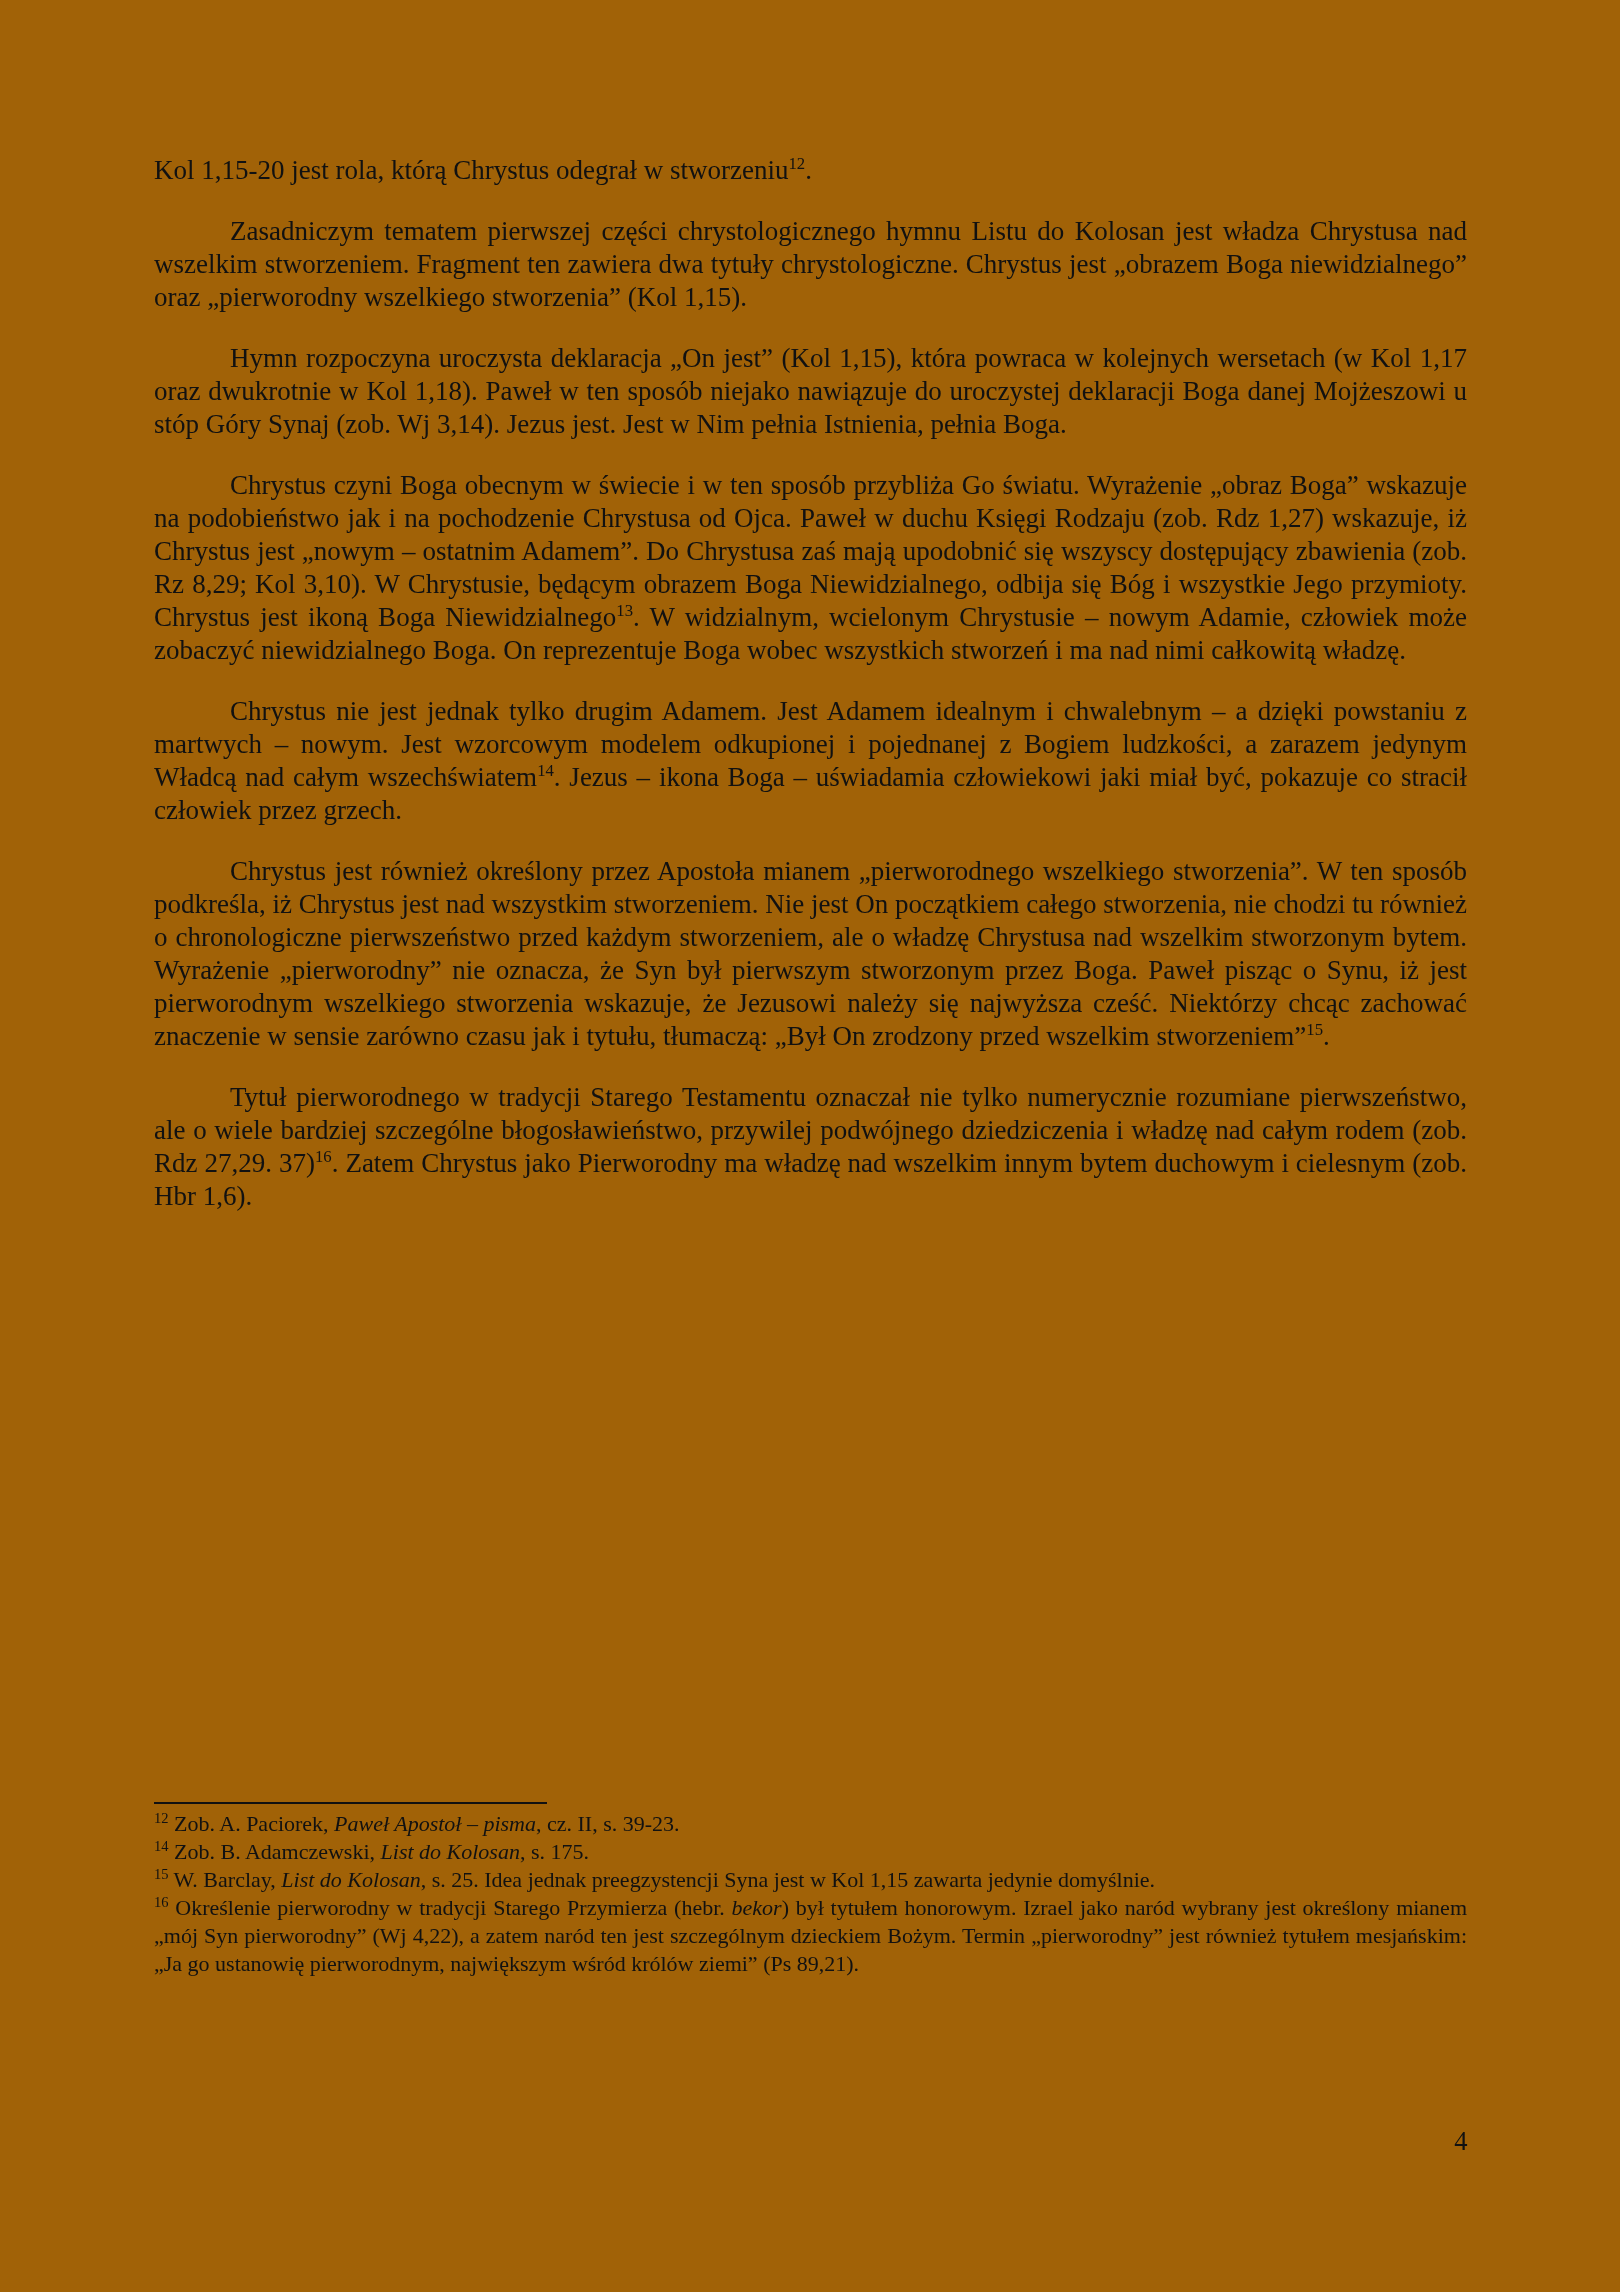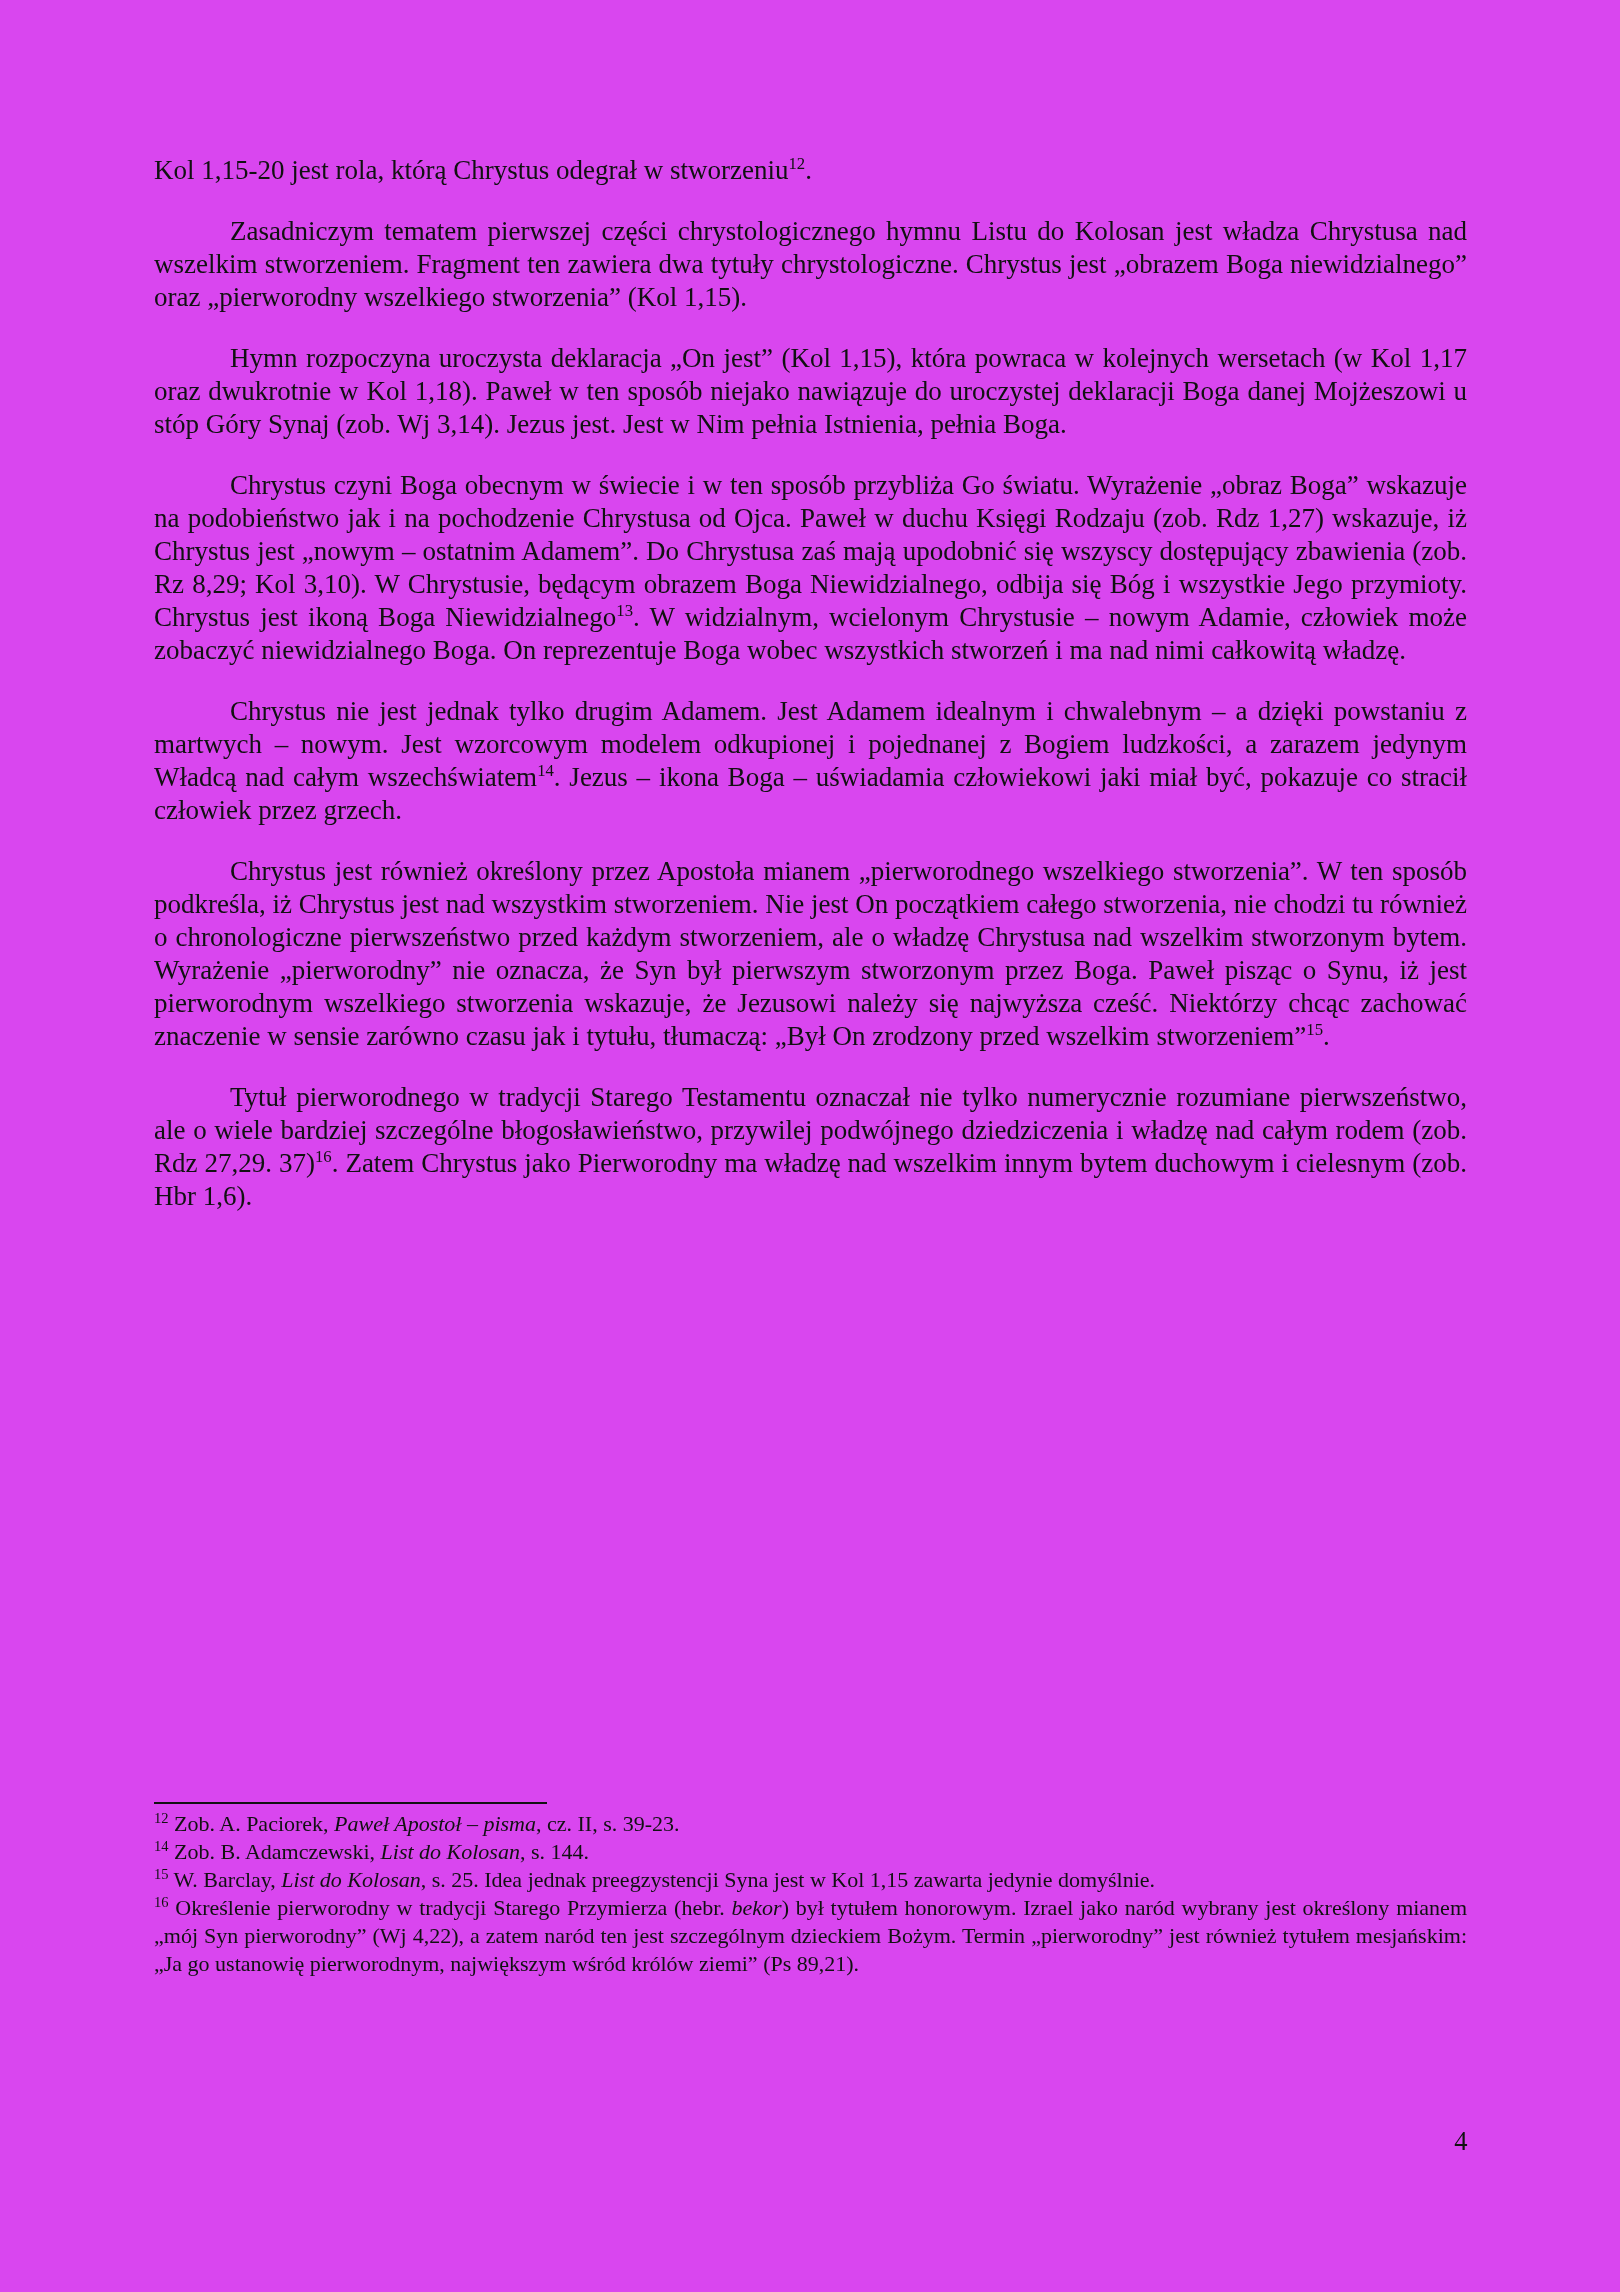--- a/index.html
+++ b/index.html
@@ -1,19 +1,19 @@
 <!DOCTYPE html>
 <html><head>
 <meta charset="utf-8">
 <style>
   html, body { margin: 0; padding: 0; background: #ffffff; }
   body { width: 1620px; height: 2293px; position: relative; overflow: hidden; }
   .page {
     position: absolute; left: 0; top: 0; width: 1620px; height: 2293px;
-    background: #d946ef; color: #111111;
+    background: #a16207; color: #111111;
     font-family: "Liberation Serif", "DejaVu Serif", serif;
   }
   .body-text {
     position: absolute; left: 154px; top: 154px; width: 1313px;
     font-size: 27px; line-height: 33px;
   }
   .para { margin: 0 0 28px 0; text-align: justify; }
   .para.indent { text-indent: 76px; }
   .para.first { text-indent: 0; }
   sup { font-size: 0.62em; line-height: 0; vertical-align: 0; position: relative; top: -0.62em; }
@@ -41,19 +41,19 @@
       <p class="para indent"><span>Zasadniczym tematem pierwszej części chrystologicznego hymnu Listu do Kolosan jest władza Chrystusa nad wszelkim stworzeniem. Fragment ten zawiera dwa tytuły chrystologiczne. Chrystus jest „obrazem Boga niewidzialnego” oraz „pierworodny wszelkiego stworzenia” (Kol 1,15).</span></p>
       <p class="para indent"><span>Hymn rozpoczyna uroczysta deklaracja „On jest” (Kol 1,15), która powraca w kolejnych wersetach (w Kol 1,17 oraz dwukrotnie w Kol 1,18). Paweł w ten sposób niejako nawiązuje do uroczystej deklaracji Boga danej Mojżeszowi u stóp Góry Synaj (zob. Wj 3,14). Jezus jest. Jest w Nim pełnia Istnienia, pełnia Boga.</span></p>
       <p class="para indent"><span>Chrystus czyni Boga obecnym w świecie i w ten sposób przybliża Go światu. Wyrażenie „obraz Boga” wskazuje na podobieństwo jak i na pochodzenie Chrystusa od Ojca. Paweł w duchu Księgi Rodzaju (zob. Rdz 1,27) wskazuje, iż Chrystus jest „nowym – ostatnim Adamem”. Do Chrystusa zaś mają upodobnić się wszyscy dostępujący zbawienia (zob. Rz 8,29; Kol 3,10). W Chrystusie, będącym obrazem Boga Niewidzialnego, odbija się Bóg i wszystkie Jego przymioty. Chrystus jest ikoną Boga Niewidzialnego</span><sup>13</sup><span>. W widzialnym, wcielonym Chrystusie – nowym Adamie, człowiek może zobaczyć niewidzialnego Boga. On reprezentuje Boga wobec wszystkich stworzeń i ma nad nimi całkowitą władzę.</span></p>
       <p class="para indent"><span>Chrystus nie jest jednak tylko drugim Adamem. Jest Adamem idealnym i chwalebnym – a dzięki powstaniu z martwych – nowym. Jest wzorcowym modelem odkupionej i pojednanej z Bogiem ludzkości, a zarazem jedynym Władcą nad całym wszechświatem</span><sup>14</sup><span>. Jezus – ikona Boga – uświadamia człowiekowi jaki miał być, pokazuje co stracił człowiek przez grzech.</span></p>
       <p class="para indent"><span>Chrystus jest również określony przez Apostoła mianem „pierworodnego wszelkiego stworzenia”. W ten sposób podkreśla, iż Chrystus jest nad wszystkim stworzeniem. Nie jest On początkiem całego stworzenia, nie chodzi tu również o chronologiczne pierwszeństwo przed każdym stworzeniem, ale o władzę Chrystusa nad wszelkim stworzonym bytem. Wyrażenie „pierworodny” nie oznacza, że Syn był pierwszym stworzonym przez Boga. Paweł pisząc o Synu, iż jest pierworodnym wszelkiego stworzenia wskazuje, że Jezusowi należy się najwyższa cześć. Niektórzy chcąc zachować znaczenie w sensie zarówno czasu jak i tytułu, tłumaczą: „Był On zrodzony przed wszelkim stworzeniem”</span><sup>15</sup><span>.</span></p>
       <p class="para indent"><span>Tytuł pierworodnego w tradycji Starego Testamentu oznaczał nie tylko numerycznie rozumiane pierwszeństwo, ale o wiele bardziej szczególne błogosławieństwo, przywilej podwójnego dziedziczenia i władzę nad całym rodem (zob. Rdz 27,29. 37)</span><sup>16</sup><span>. Zatem Chrystus jako Pierworodny ma władzę nad wszelkim innym bytem duchowym i cielesnym (zob. Hbr 1,6).</span></p>
     </div>
   <div class="separator"></div>
   <div class="footnotes" id="footnotes">
       <p class="footnote"><sup>12</sup><span> Zob. A. Paciorek, </span><i>Paweł Apostoł – pisma</i><span>, cz. II, s. 39-23.</span></p>
-      <p class="footnote"><sup>14</sup><span> Zob. B. Adamczewski, </span><i>List do Kolosan</i><span>, s. 144.</span></p>
+      <p class="footnote"><sup>14</sup><span> Zob. B. Adamczewski, </span><i>List do Kolosan</i><span>, s. 175.</span></p>
       <p class="footnote"><sup>15</sup><span> W. Barclay, </span><i>List do Kolosan</i><span>, s. 25. Idea jednak preegzystencji Syna jest w Kol 1,15 zawarta jedynie domyślnie.</span></p>
       <p class="footnote"><sup>16</sup><span> Określenie pierworodny w tradycji Starego Przymierza (hebr. </span><i>bekor</i><span>) był tytułem honorowym. Izrael jako naród wybrany jest określony mianem „mój Syn pierworodny” (Wj 4,22), a zatem naród ten jest szczególnym dzieckiem Bożym. Termin „pierworodny” jest również tytułem mesjańskim: „Ja go ustanowię pierworodnym, największym wśród królów ziemi” (Ps 89,21).</span></p>
     </div>
   <div class="page-number">4</div>
 </div>
 
 
 </body></html>

